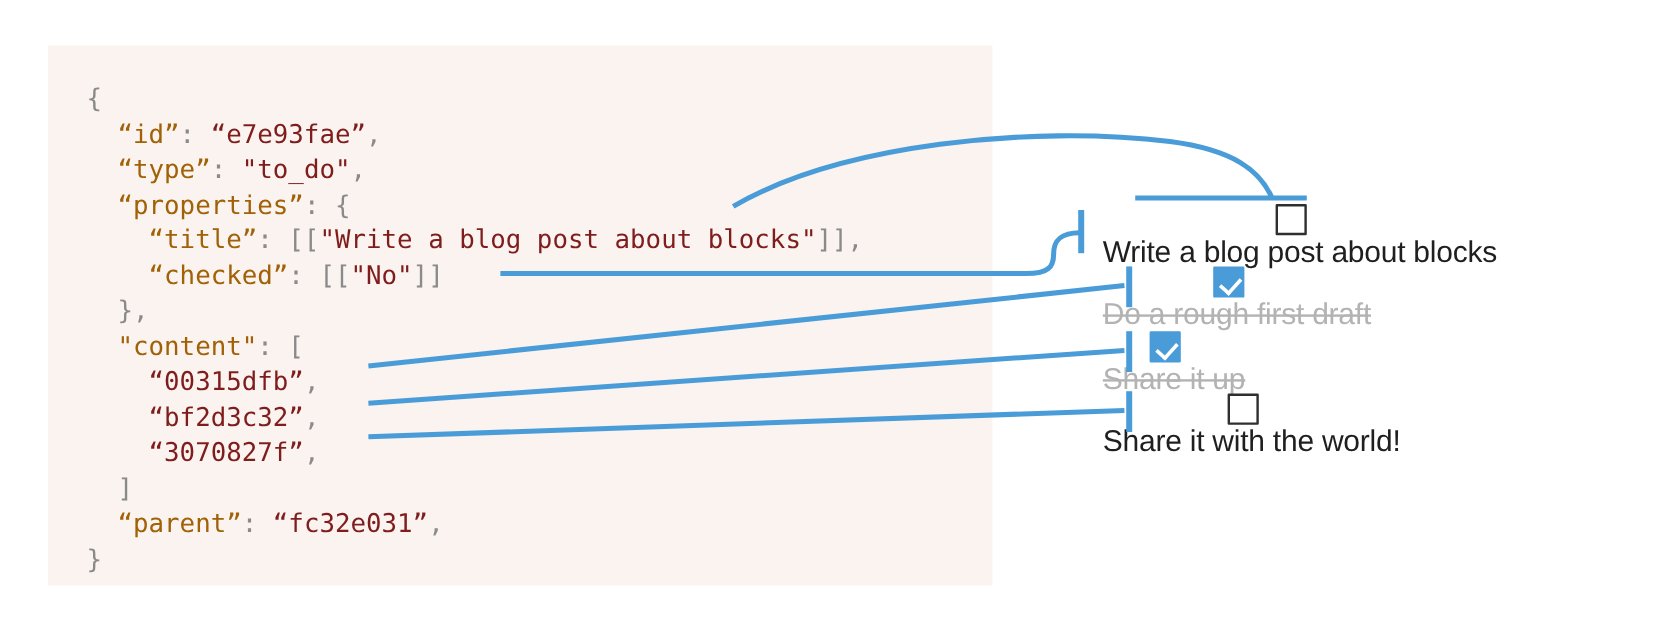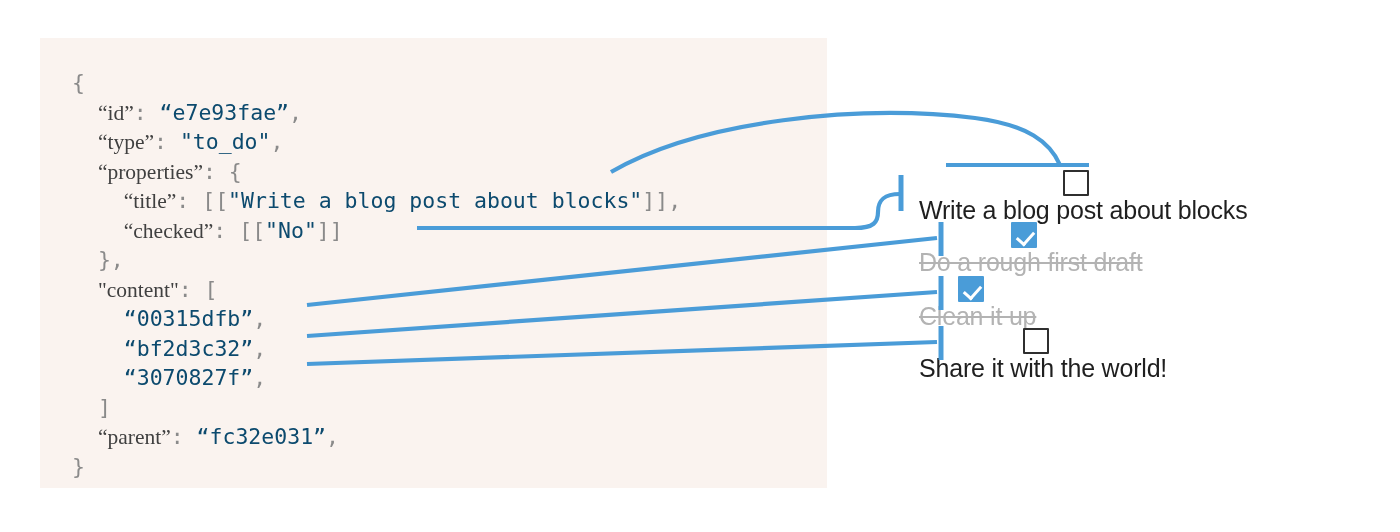--- a/index.html
+++ b/index.html
@@ -28,22 +28,22 @@
     position: absolute;
     left: 32px;
     top: 30px;
     font-family: "DejaVu Sans Mono", monospace;
     font-size: 21.5px;
     line-height: 29.5px;
     white-space: pre;
     color: #8a8a8a;
   }
   .ln { display: block; height: 29.5px; }
-  .k  { color: #404040; font-family: Liberation Serif, serif; }
-  .s  { color: #0c4a6e; }
+  .k  { color: #a16207; }
+  .s  { color: #7f1d1d; }
   .p  { color: #8a8a8a; }
 
   
   #checklist {
     position: absolute;
     left: 905px;
     top: 160px;
     width: 470px;
   }
   .todo-row {
@@ -124,21 +124,21 @@
     <div class="todo-row" style="top: 10px;">
       <div class="cb"></div>
       <div class="todo-label">Write a blog post about blocks</div>
     </div>
     <div class="todo-row" style="top: 62px;">
       <div class="cb checked"></div>
       <div class="todo-label done">Do a rough first draft</div>
     </div>
     <div class="todo-row" style="top: 116px;">
       <div class="cb checked"></div>
-      <div class="todo-label done">Clean it up</div>
+      <div class="todo-label done">Share it up</div>
     </div>
     <div class="todo-row" style="top: 168px; text-align: right;">
       <div class="cb"></div>
       <div class="todo-label">Share it with the world!</div>
     </div>
   </div>
 
 <svg id="connectors" viewBox="0 0 1400 532" xmlns="http://www.w3.org/2000/svg">
 
   <path class="conn" d="M 611,172 C 700,120 860,104 975,118 C 1028,125 1050,142 1060,165"></path>

